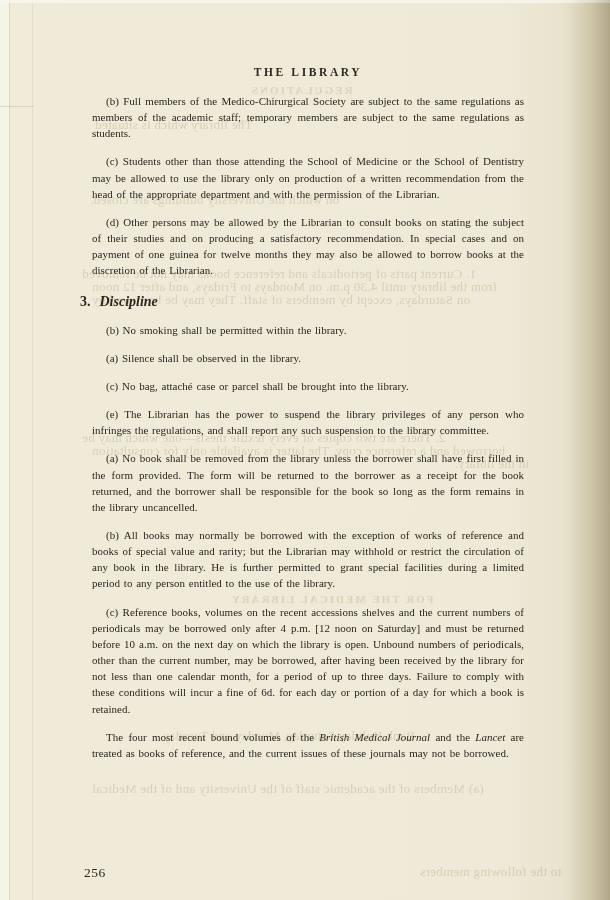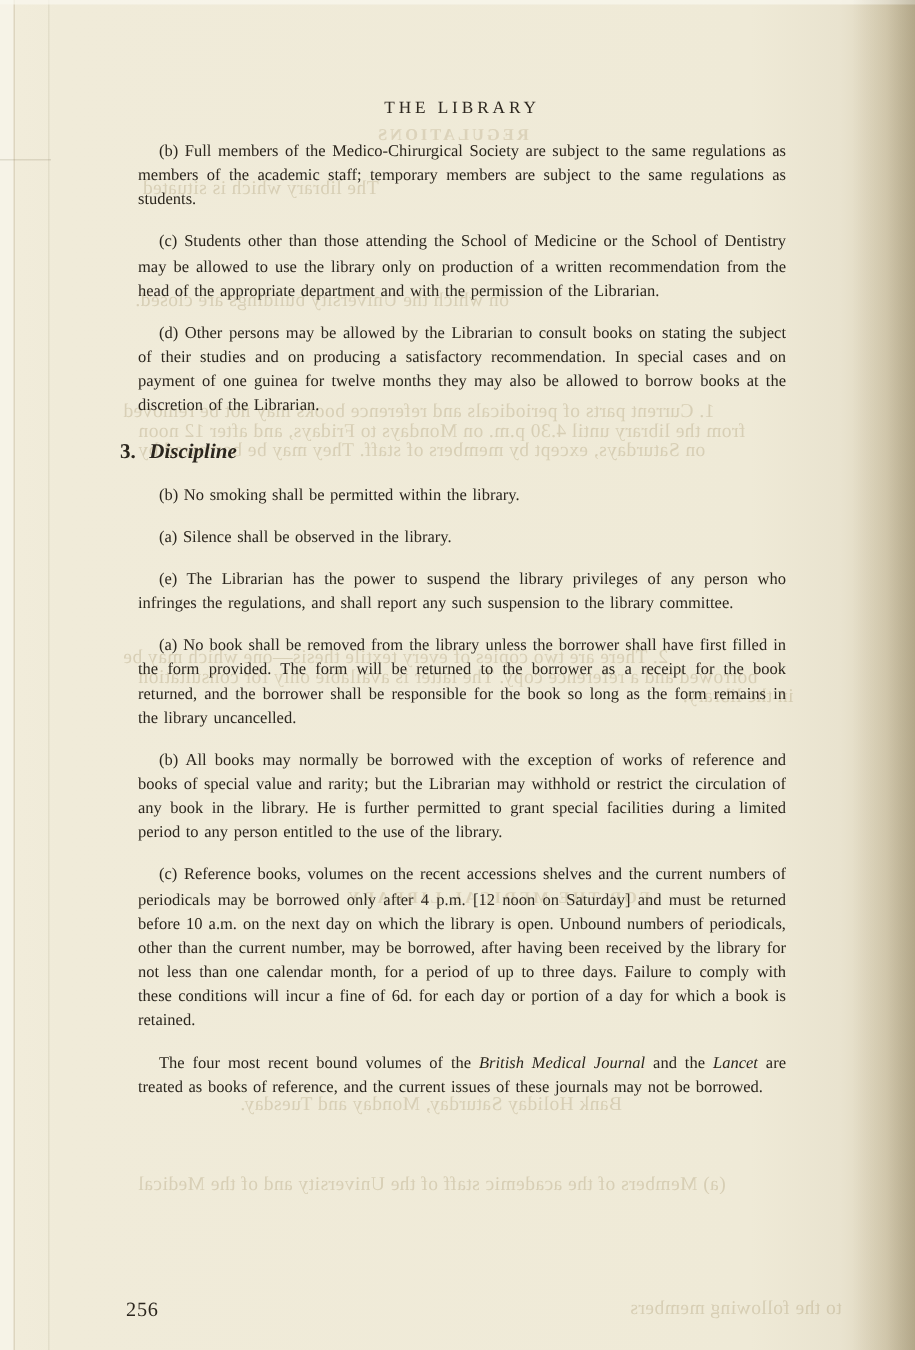--- a/index.html
+++ b/index.html
@@ -54,21 +54,21 @@
   }
   .bleed.caps { font-size: 11px; letter-spacing: 2px; font-weight: 700; color: rgba(148,128,82,0.22); }
   .content {
     position: absolute; left: 80px; top: 0; width: 456px;
   }
   .running-head {
     margin-top: 66px;
     margin-bottom: 15px;
     text-align: center;
     font-size: 11.5px;
-    font-weight: 400;
+    font-weight: 700;
     letter-spacing: 2.6px;
     color: #2e2820;
   }
   p.para {
     margin: 12px;
     text-align: justify;
     text-indent: 14px;
     font-size: 11px;
     line-height: 16.15px;
     word-spacing: 1px;
@@ -114,20 +114,21 @@
 
     <p class="para">(b) Full members of the Medico-Chirurgical Society are subject to the same regulations as members of the academic staff; temporary members are subject to the same regulations as students.</p>
     <p class="para">(c) Students other than those attending the School of Medicine or the School of Dentistry may be allowed to use the library only on production of a written recommendation from the head of the appropriate department and with the permission of the Librarian.</p>
     <p class="para">(d) Other persons may be allowed by the Librarian to consult books on stating the subject of their studies and on producing a satisfactory recommendation. In special cases and on payment of one guinea for twelve months they may also be allowed to borrow books at the discretion of the Librarian.</p>
 
     <h3 class="section-head">
       <span class="sec-num">3.</span><span class="sec-title">Discipline</span>
     </h3>
     <p class="para">(b) No smoking shall be permitted within the library.</p>
     <p class="para">(a) Silence shall be observed in the library.</p>
+    <p class="para">(c) No bag, attaché case or parcel shall be brought into the library.</p>
     <p class="para">(e) The Librarian has the power to suspend the library privileges of any person who infringes the regulations, and shall report any such suspension to the library committee.</p>
 
     <p class="para">(a) No book shall be removed from the library unless the borrower shall have first filled in the form provided.  The form will be returned to the borrower as a receipt for the book returned, and the borrower shall be responsible for the book so long as the form remains in the library uncancelled.</p>
     <p class="para">(b) All books may normally be borrowed with the exception of works of reference and books of special value and rarity; but the Librarian may withhold or restrict the circulation of any book in the library.  He is further permitted to grant special facilities during a limited period to any person entitled to the use of the library.</p>
     <p class="para">(c) Reference books, volumes on the recent accessions shelves and the current numbers of periodicals may be borrowed only after 4 p.m. [12 noon on Saturday] and must be returned before 10 a.m. on the next day on which the library is open.  Unbound numbers of periodicals, other than the current number, may be borrowed, after having been received by the library for not less than one calendar month, for a period of up to three days. Failure to comply with these conditions will incur a fine of 6d. for each day or portion of a day for which a book is retained.</p>
     <p class="para">
       <span>The four most recent bound volumes of the </span><span class="ital">British Medical Journal</span><span> and the </span><span class="ital">Lancet</span><span> are treated as books of reference, and the current issues of these journals may not be borrowed.</span>
     </p>
   </div>
 

